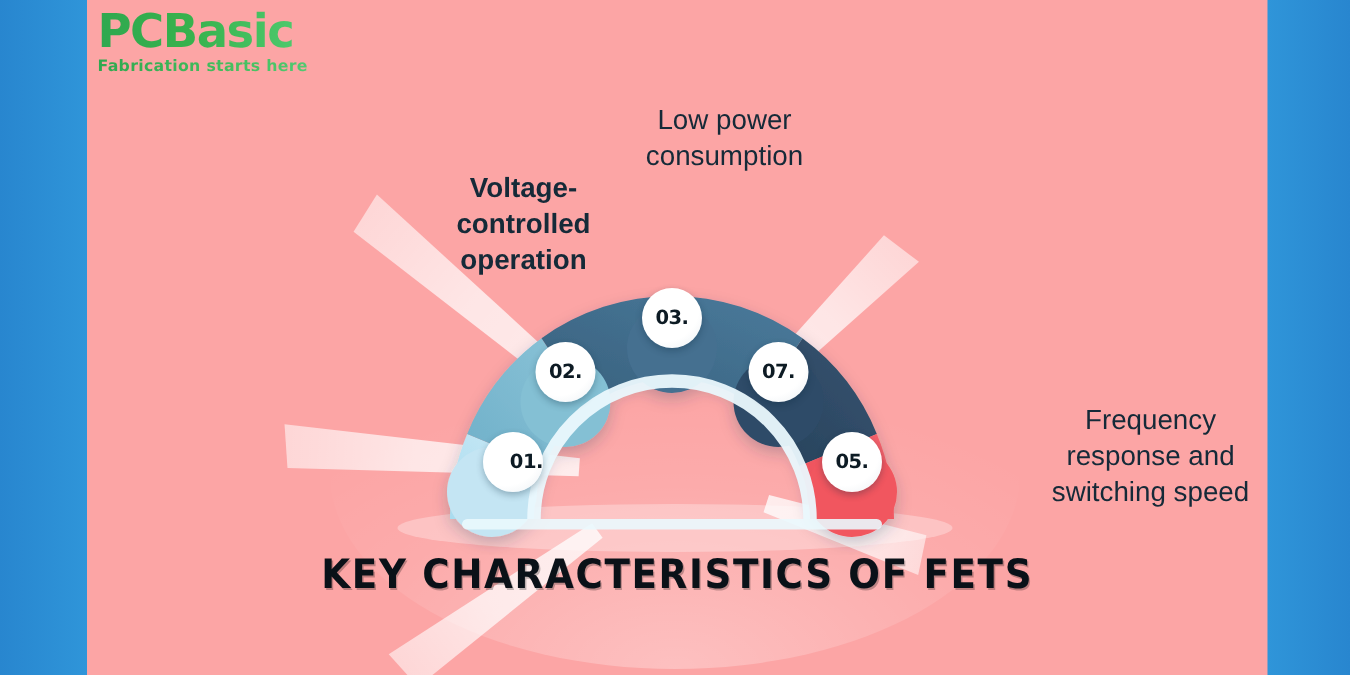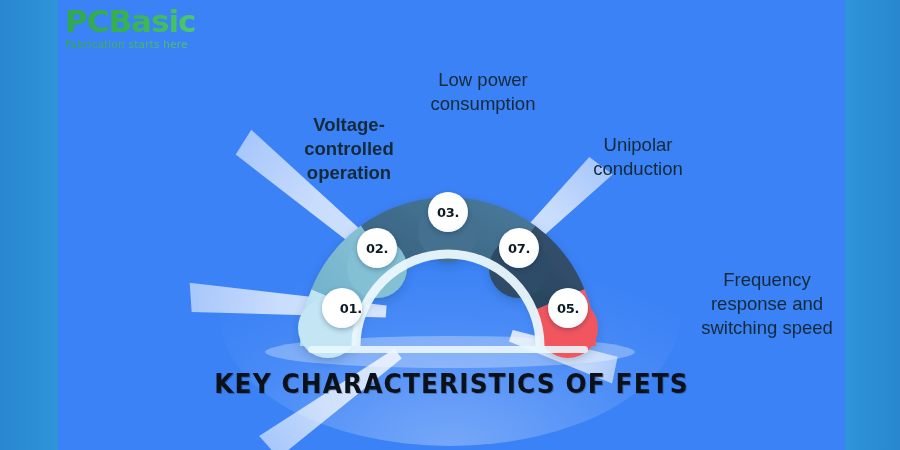--- a/index.html
+++ b/index.html
@@ -26,21 +26,21 @@
   .side-bar.left  { left: 0;  width: 58px; }
   .side-bar.right { right: 0; width: 55px;
     background: linear-gradient(90deg, #2f95d9 0%, #2886cf 100%); }
 
   .canvas {
     position: absolute;
     left: 58px;
     top: 0;
     width: 787px;
     height: 450px;
-    background: #3b82f6;
+    background: #fca5a5;
     overflow: hidden;
   }
 
   
   .logo {
     position: absolute;
     left: 7px;
     top: 6px;
     width: 180px;
     height: 46px;
@@ -53,21 +53,21 @@
     line-height: 30px;
     background: linear-gradient(90deg, #2fa84f 0%, #37b24d 35%, #4cc76a 70%, #57d17c 100%);
     -webkit-background-clip: text;
     background-clip: text;
     color: transparent;
     -webkit-text-fill-color: transparent;
   }
   .logo-tag {
     font-family: "DejaVu Sans", sans-serif;
     font-size: 10.5px;
-    font-weight: 400;
+    font-weight: 700;
     letter-spacing: 0.2px;
     line-height: 14px;
     margin-top: 1px;
     background: linear-gradient(90deg, #2fa84f 0%, #45bf5e 50%, #5ad180 100%);
     -webkit-background-clip: text;
     background-clip: text;
     color: transparent;
     -webkit-text-fill-color: transparent;
   }
 
@@ -245,22 +245,20 @@
     </div>
 
 
     <div class="label c" style="left:196px; top:113px; width:190px;font-weight:bold;">Voltage-
 controlled
 operation</div>
 
     <div class="label c" style="left:330px; top:68px; width:190px;">Low power
 consumption</div>
 
-    <div class="label c" style="left:490px; top:133px; width:180px;">Unipolar
-conduction</div>
 
     <div class="label c" style="left:609px; top:268px; width:200px;">Frequency
 response and
 switching speed</div>
 
     <div class="title">KEY CHARACTERISTICS OF
 FETS</div>
 
   </div>
 </div>

